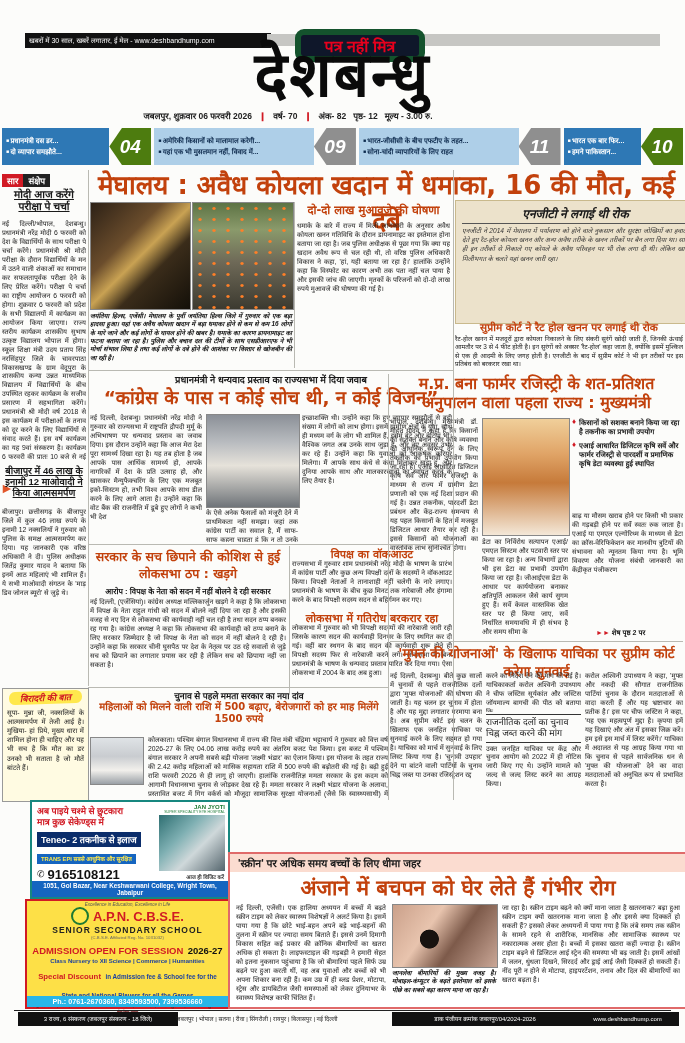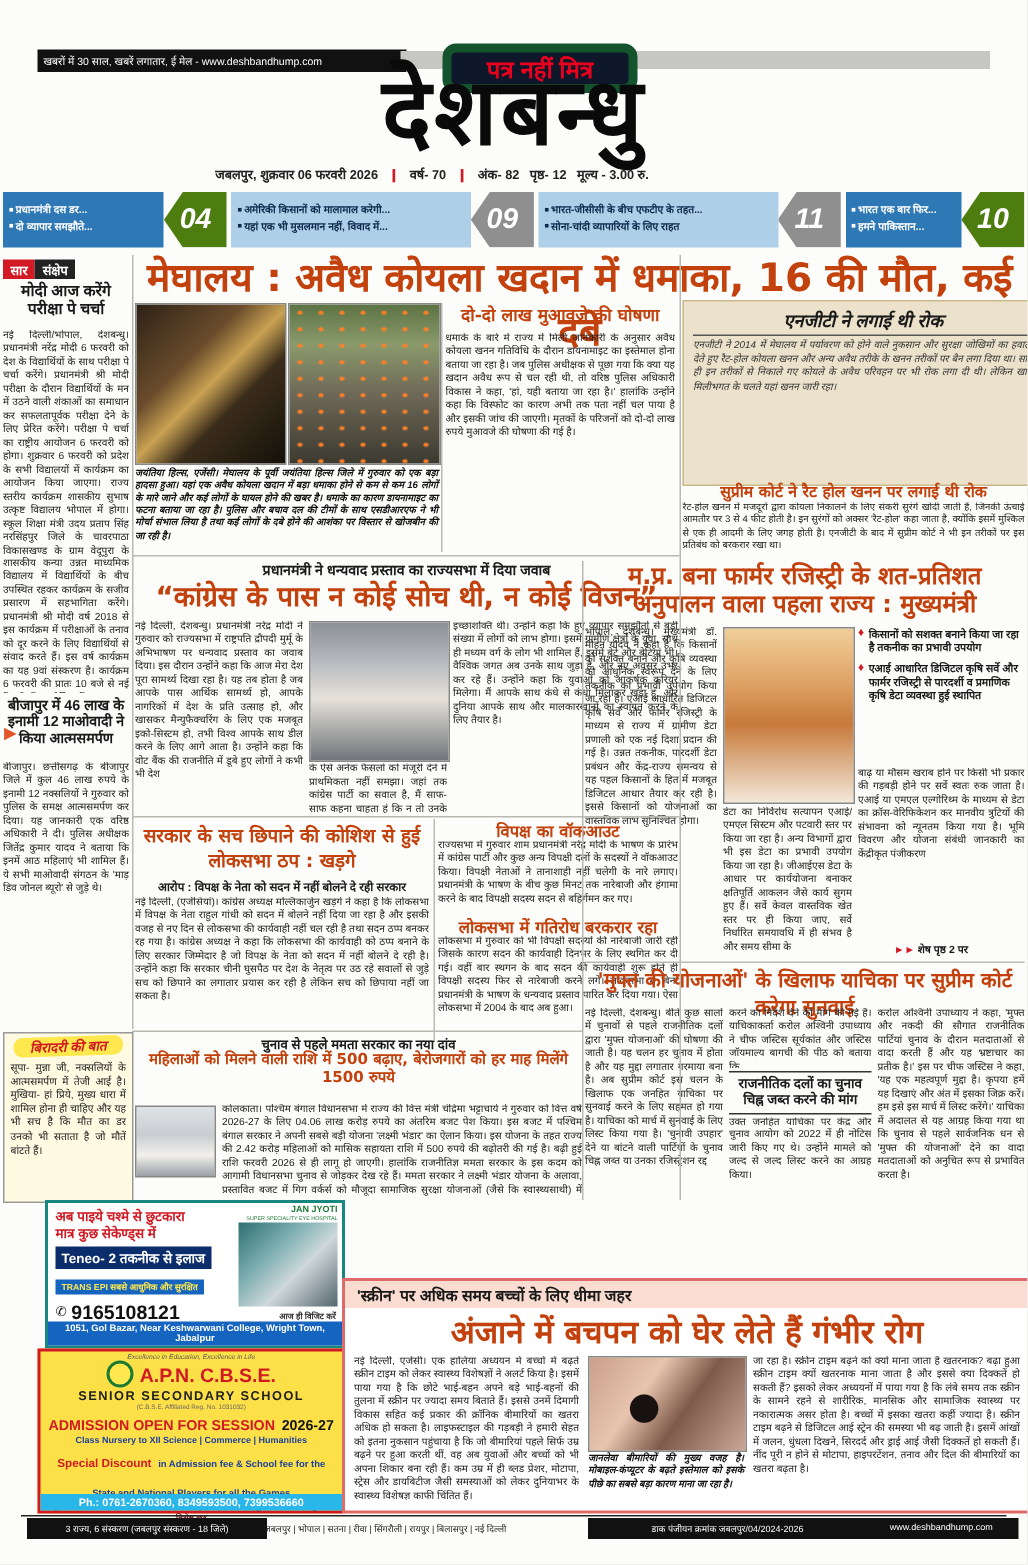--- a/index.html
+++ b/index.html
@@ -27,38 +27,38 @@
   .tline{font-size:6.9px;font-weight:700;line-height:1.25;}
   .tline::before{content:"■ ";font-size:5px;vertical-align:1px;}
   .tdark{background:#2e78b5;color:#fff;}
   .tlight{background:#aecfe8;color:#0d2a4d;}
   .tarrow{width:42px;display:flex;align-items:center;justify-content:center;
           clip-path:polygon(0 50%,30% 0,100% 0,100% 100%,30% 100%);
           color:#fff;font-size:19px;font-weight:800;font-style:italic;}
   .ared{background:#4d7c0f;} .agray{background:#8f8f8f;}
   
   .tabseg{font-size:8.5px;font-weight:800;color:#fff;padding:1px 5px;display:inline-block;}
-  .sb-title{font-size:10.5px;font-weight:900;text-align:center;line-height:1.15;}
+  .sb-title{font-size:10.5px;font-weight:900;text-align:center;line-height:1.15;text-decoration:underline;}
   .joke{background:#fffbe2;border:1px solid #999;}
   .joke-title{color:#d11a24;background:#ffe84d;font-weight:900;font-style:italic;font-size:9px;
               text-align:center;transform:rotate(-2deg);border-radius:6px;margin:2px 6px;}
   
   .ngt{background:#ece2cb;border:1px solid #c9b98c;padding:4px 6px;}
   .ngt-t{font-size:12px;font-weight:900;font-style:italic;text-align:center;border-bottom:1px solid #555;padding-bottom:1px;margin-bottom:2px;}
   .ngt-b{font-size:6.6px;font-style:italic;line-height:1.4;text-align:justify;color:#333;}
   .kicker{font-weight:800;font-size:9.5px;text-align:center;}
   .photo{border:1px solid #888;}
   .cap{font-size:6.4px;font-style:italic;font-weight:700;line-height:1.3;text-align:justify;color:#111;}
   .bullet-item{display:flex;gap:3px;margin-bottom:4px;}
   .diam{color:#d11a24;font-size:8px;line-height:1.1;}
   .bullet-txt{font-size:7.2px;font-weight:800;line-height:1.3;color:#1a1a1a;}
   .morebox{font-size:7px;font-weight:800;}
   .morebox .arr{color:#d11a24;}
-  .subbox-t{border-top:1.5px solid #333;border-bottom:1.5px solid #333;font-weight:700;font-size:9px;
-            text-align:center;padding:2px 0;line-height:1.25;}
+  .subbox-t{border-top:1.5px solid #333;border-bottom:1.5px solid #333;font-weight:400;font-size:9px;
+            text-align:left;padding:2px 0;line-height:1.25;}
   
   .screenbox{border:2px solid #e06a6a;background:#fff;}
   .screen-kicker{background:#fbdcd0;font-weight:900;font-size:10.5px;padding:2px 8px;}
   
   .eyead{border:2px solid #17877f;background:#fff;}
   .eyered{color:#d11a24;font-weight:900;font-size:9px;line-height:1.25;}
   .teneo{background:#0b2d6b;color:#fff;font-weight:900;font-size:9px;padding:1px 4px;display:inline-block;}
   .transepi{background:#1565c0;color:#ffe84d;font-weight:800;font-size:5.8px;padding:1px 4px;display:inline-block;}
   .addrbar{background:#1565c0;color:#fff;font-weight:800;font-size:6.3px;text-align:center;padding:1px 0;}
   .schoolad{border:2px solid #d11a24;background:#fde047;text-align:center;}

